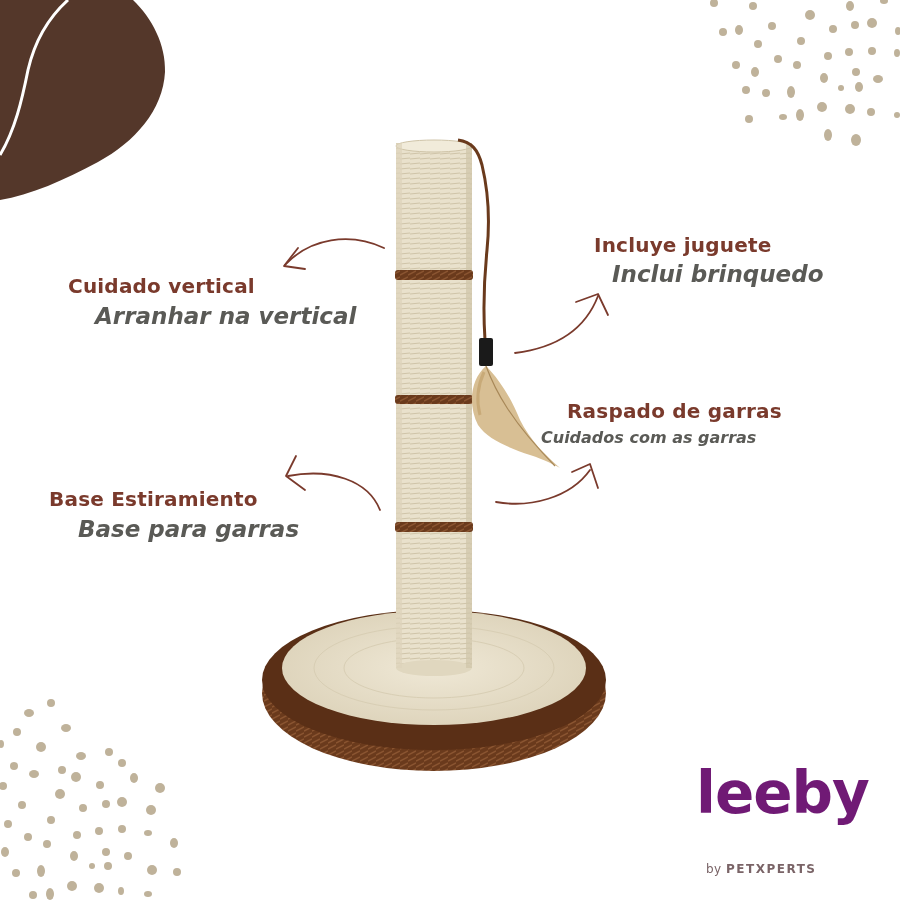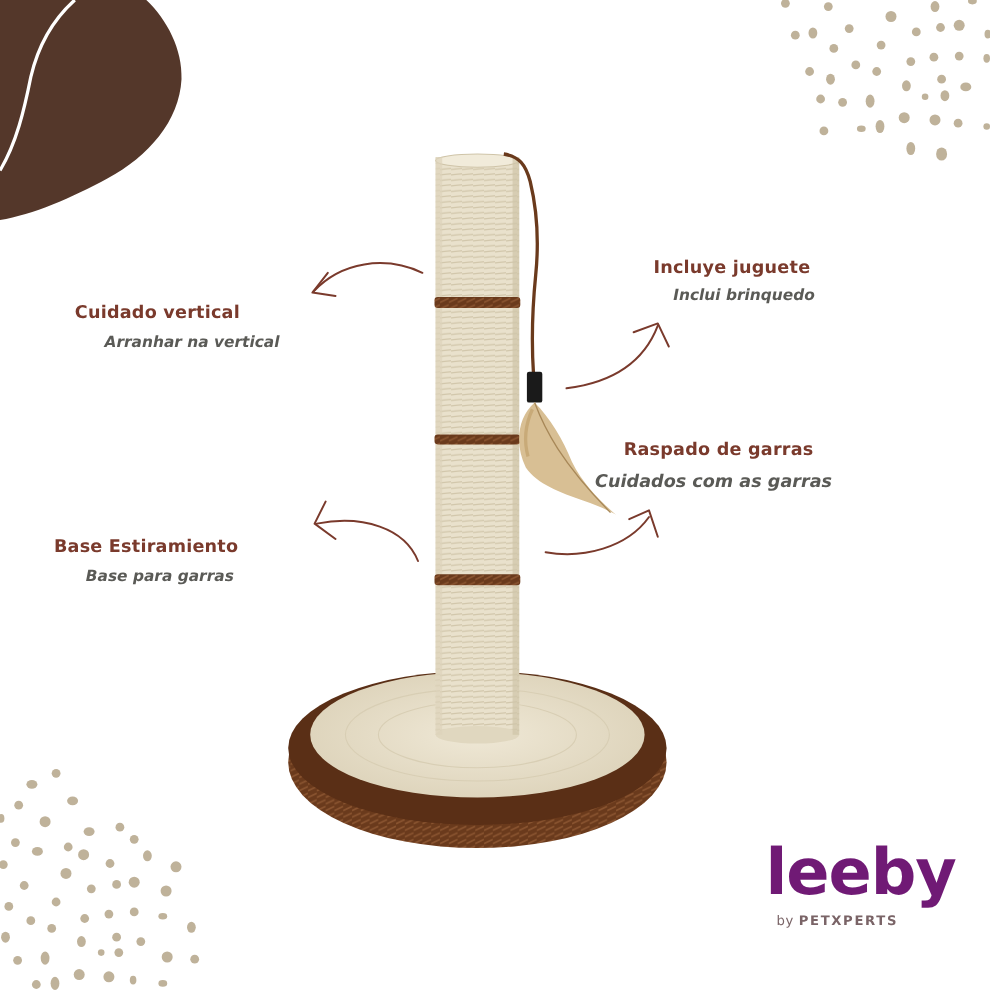--- a/index.html
+++ b/index.html
@@ -1,22 +1,22 @@
 <!DOCTYPE html>
 <html><head>
 <meta charset="utf-8">
 <style>
   * { margin:0; padding:0; box-sizing:border-box; }
   html, body { width:900px; height:900px; background:#ffffff; overflow:hidden; }
   body { position:relative; font-family:"DejaVu Sans", sans-serif; }
   .abs { position:absolute; }
-  .title { font-family:"DejaVu Sans", sans-serif; font-weight:bold; color:#7a3a2c; font-size:16px; white-space:nowrap; letter-spacing:0.2px; }
-  .subtitle { font-family:"DejaVu Sans", sans-serif; font-weight:bold; font-style:italic; color:#5a5a56; font-size:14px; white-space:nowrap; }
+  .title { font-family:"DejaVu Sans", sans-serif; font-weight:bold; color:#7a3a2c; font-size:20px; white-space:nowrap; letter-spacing:0.2px; }
+  .subtitle { font-family:"DejaVu Sans", sans-serif; font-weight:bold; font-style:italic; color:#5a5a56; font-size:23px; white-space:nowrap; }
   .logo-main { font-family:"DejaVu Sans", sans-serif; font-weight:bold; color:#701a75; font-size:58px; letter-spacing:-1px; line-height:1; }
-  .logo-sub { font-family:"DejaVu Sans", sans-serif; color:#7a6467; font-size:12px; white-space:nowrap; letter-spacing:0.5px; }
+  .logo-sub { font-family:"DejaVu Sans", sans-serif; color:#7a6467; font-size:12px; white-space:nowrap; letter-spacing:0.5px;margin-top:32px; }
   .logo-sub b { font-weight:bold; letter-spacing:1.5px; }
   svg { position:absolute; overflow:visible; }
 </style>
 </head>
 <body>
 
 <svg class="abs" style="left:0;top:0" width="170" height="205" viewBox="0 0 170 205">
   <path d="M0,0 L133,0 C152,18 166,45 165,72 C163,110 135,142 98,162 C65,180 30,195 0,200 Z" fill="#54372a"></path>
   <path d="M68,0 C48,18 35,40 28,70 C22,100 15,130 0,155" fill="none" stroke="#ffffff" stroke-width="3"></path>
 </svg>

